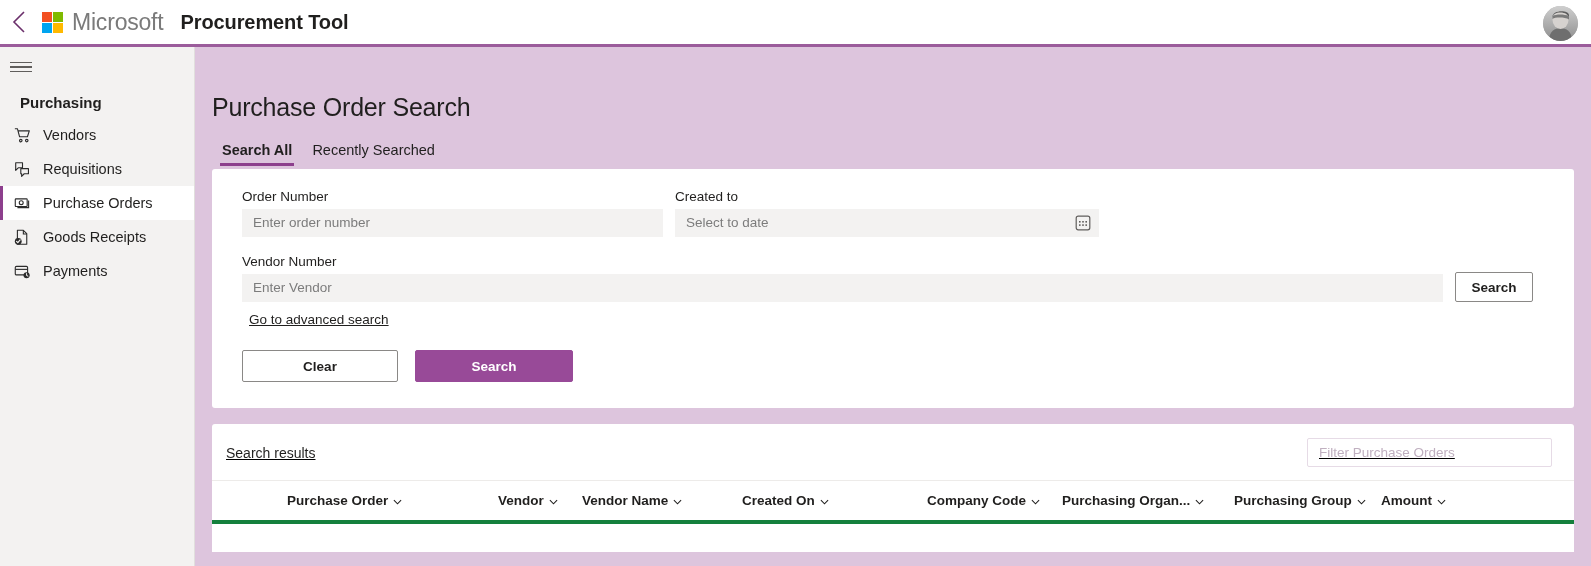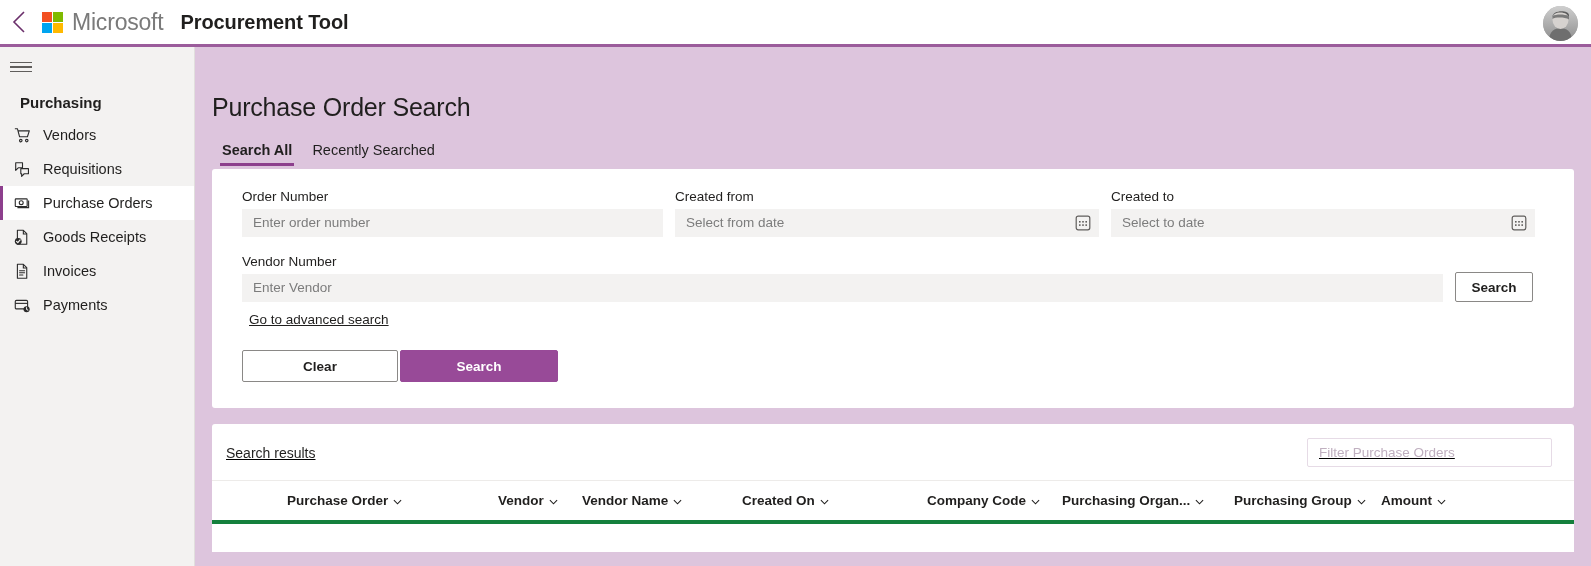--- a/index.html
+++ b/index.html
@@ -136,21 +136,21 @@
     height:30px; min-width:78px; padding:0 14px;
     background:#ffffff; border:1px solid #8a8886; border-radius:2px;
     font-size:13.5px; color:#201f1e; font-weight:600; cursor:pointer;
     font-family:"Liberation Sans", sans-serif;
   }
   .adv-link {
     display:inline-block; margin-top:10px; margin-left:7px;
     font-size:13.5px; color:#201f1e; text-decoration:underline; cursor:pointer;
   }
 
-  .actions { display:flex; gap:2px; margin-top:22px; padding-left:0px; }
+  .actions { display:flex; gap:17px; margin-top:22px; padding-left:0px; }
   .btn {
     height:32px; border-radius:2px; font-size:13.5px; font-weight:700; cursor:pointer;
     font-family:"Liberation Sans", sans-serif;
   }
   .btn-clear { width:156px; background:#ffffff; border:1px solid #8a8886; color:#201f1e; }
   .btn-primary { width:158px; background:#984a98; border:1px solid #984a98; color:#ffffff; }
 
   
   .results-card { margin-top:16px; padding:0; }
   .results-head {
@@ -276,30 +276,20 @@
         <svg width="17" height="17" viewBox="0 0 20 20">
           <path d="M4 1.5 h7 l4 4 v12.5 H4 z" fill="none" stroke="#2b2b2b" stroke-width="1.3" stroke-linejoin="round"></path>
           <path d="M11 1.5 v4.3 h4" fill="none" stroke="#2b2b2b" stroke-width="1.3"></path>
           <circle cx="5" cy="14.5" r="4" fill="#2b2b2b"></circle>
           <path d="M3 14.5 l1.5 1.6 L7.2 12.8" fill="none" stroke="#f3f2f1" stroke-width="1.4" stroke-linecap="round" stroke-linejoin="round"></path>
         </svg>
       </span>
       <span class="nav-label">Goods Receipts</span>
     </div>
 
-    <div class="nav-item">
-      <span class="nav-icon">
-        <svg width="17" height="17" viewBox="0 0 20 20">
-          <path d="M4 1.5 h7 l4 4 v12.5 H4 z" fill="none" stroke="#2b2b2b" stroke-width="1.3" stroke-linejoin="round"></path>
-          <path d="M11 1.5 v4.3 h4" fill="none" stroke="#2b2b2b" stroke-width="1.3"></path>
-          <path d="M6.5 9 h6 M6.5 11.5 h6 M6.5 14 h4" stroke="#2b2b2b" stroke-width="1.2" stroke-linecap="round"></path>
-        </svg>
-      </span>
-      <span class="nav-label">Invoices</span>
-    </div>
 
     <div class="nav-item">
       <span class="nav-icon">
         <svg width="17" height="17" viewBox="0 0 20 20">
           <rect x="1.5" y="4" width="14.5" height="10" rx="1.4" fill="none" stroke="#2b2b2b" stroke-width="1.3"></rect>
           <path d="M1.5 7.5 h14.5" stroke="#2b2b2b" stroke-width="1.3"></path>
           <circle cx="14.8" cy="14.4" r="3.6" fill="#2b2b2b"></circle>
           <path d="M14.8 12.3 v2.2 l1.5 1" stroke="#f3f2f1" stroke-width="1.2" fill="none" stroke-linecap="round"></path>
         </svg>
       </span>
@@ -317,39 +307,20 @@
     </div>
 
     <div class="card search-card">
 
       <div class="field-row">
         <div class="field f-order">
           <label class="field-label">Order Number</label>
           <input class="field-input" type="text" placeholder="Enter order number" style="">
         </div>
 
-        <div class="field f-from">
-          <label class="field-label">Created from</label>
-          <div class="date-wrap">
-            <input class="field-input" type="text" placeholder="Select from date" style="">
-            <span class="cal-btn">
-              <svg width="16" height="16" viewBox="0 0 16 16">
-                <rect x="1.2" y="1.2" width="13.6" height="13.6" rx="2" fill="none" stroke="#605e5c" stroke-width="1.2"></rect>
-                <g fill="#605e5c">
-                  <rect x="4" y="6" width="1.6" height="1.6"></rect>
-                    <rect x="7.2" y="6" width="1.6" height="1.6"></rect>
-                    <rect x="10.4" y="6" width="1.6" height="1.6"></rect>
-                  <rect x="4" y="9.3" width="1.6" height="1.6"></rect>
-                    <rect x="7.2" y="9.3" width="1.6" height="1.6"></rect>
-                    <rect x="10.4" y="9.3" width="1.6" height="1.6"></rect>
-                </g>
-              </svg>
-            </span>
-          </div>
-        </div>
 
         <div class="field f-to">
           <label class="field-label">Created to</label>
           <div class="date-wrap">
             <input class="field-input" type="text" placeholder="Select to date" style="">
             <span class="cal-btn">
               <svg width="16" height="16" viewBox="0 0 16 16">
                 <rect x="1.2" y="1.2" width="13.6" height="13.6" rx="2" fill="none" stroke="#605e5c" stroke-width="1.2"></rect>
                 <g fill="#605e5c">
                   <rect x="4" y="6" width="1.6" height="1.6"></rect>

